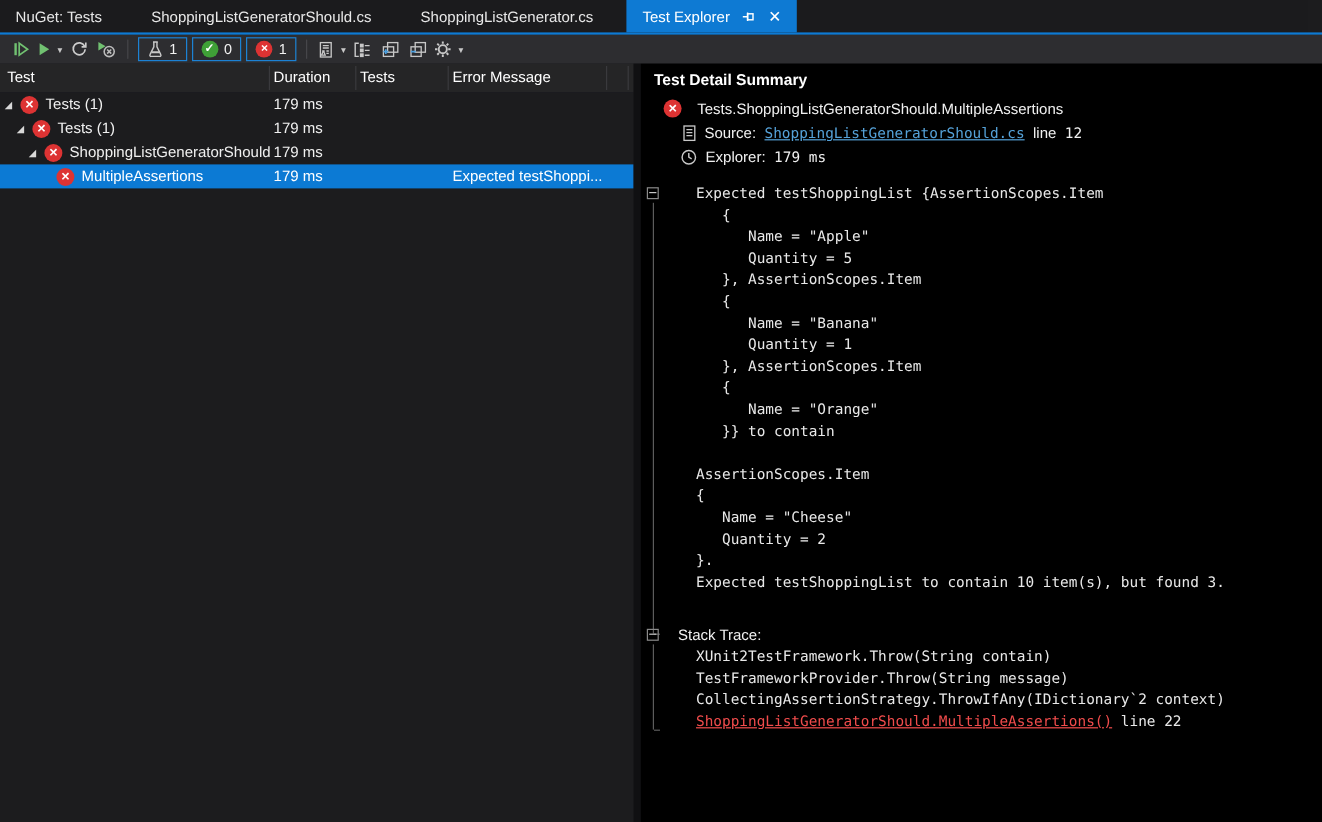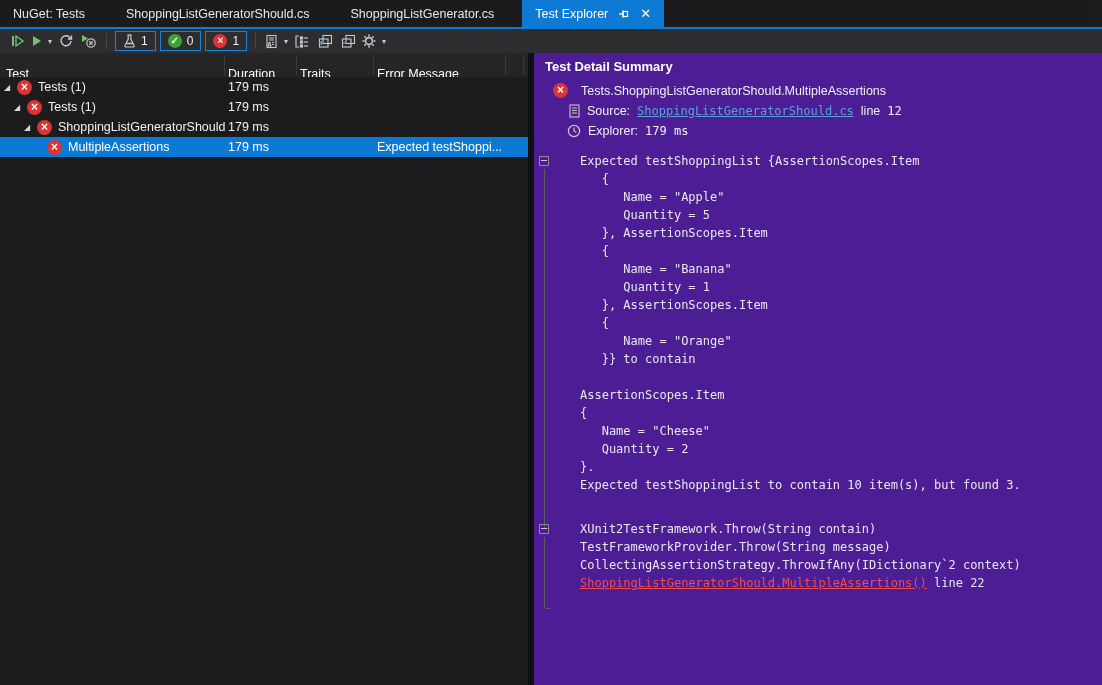--- a/index.html
+++ b/index.html
@@ -23,37 +23,37 @@
   .tbtn { height:22px; min-width:23px; padding:0 2px; display:flex; align-items:center; justify-content:center; gap:3px; }
   .toggle { border:1px solid #1c82d4; height:20px; padding:0 7px; margin:0 2px; display:flex; align-items:center; gap:5px; font-size:12px; color:#f2f2f2; }
   .sep { width:1px; height:16px; background:#46464a; margin:0 6px; }
   .caret { color:#c8c8c8; font-size:8px; margin-left:2px; }
   .badge-circle { width:14px; height:14px; border-radius:50%; display:flex; align-items:center; justify-content:center; color:#fff; font-weight:bold; font-size:10px; line-height:1; }
   .badge-pass { background:#3fa037; }
   .badge-fail { background:#dd3333; }
 
   
   .grid-header { position:absolute; top:53px; left:0; width:528px; height:24px; background:#252526; color:#fff; }
-  .grid-header .hcell { position:absolute; top:4px; height:24px; display:flex; align-items:flex-end; }
+  .grid-header .hcell { position:absolute; top:4px; height:24px; display:flex; align-items:flex-start; }
   .col-sep { position:absolute; top:2px; height:20px; width:1px; background:#3a3a3d; }
 
   
   .tree { position:absolute; top:77px; left:0; width:528px; bottom:0; background:#1c1c1e; }
   .tree-row { position:relative; height:20px; display:flex; align-items:center; color:#f0f0f0; white-space:nowrap; }
   .tree-row.selected { background:#0c7ad4; color:#fff; }
   .expander { width:13px; flex:0 0 13px; font-size:8px; color:#d8d8d8; }
   .err-icon { width:15px; height:15px; flex:0 0 15px; border-radius:50%; background:#dd3333; color:#fff; display:flex; align-items:center; justify-content:center; font-size:12px; font-weight:bold; line-height:1; margin-right:6px; }
   .err-icon span { margin-top:-1px; }
   .cell-duration { position:absolute; left:228px; }
   .cell-error { position:absolute; left:377px; width:132px; overflow:hidden; }
 
   .divider { position:absolute; top:53px; bottom:0; left:528px; width:6px; background:#101012; }
 
   
-  .detail { position:absolute; top:53px; left:534px; right:0; bottom:0; background:#4c1d95; }
+  .detail { position:absolute; top:53px; left:534px; right:0; bottom:0; background:#000000; }
   .detail-title { margin:6px 0 0 11px; font-weight:bold; font-size:13px; color:#ffffff; }
   .test-name-row { margin:9px 0 0 19px; display:flex; align-items:center; gap:7px; color:#f0f0f0; }
   .meta-row { margin:6px 0 0 35px; display:flex; align-items:center; gap:7px; color:#f0f0f0; }
   .link-blue { color:#55a2d9; text-decoration:underline; }
   .link-red { color:#f14c4c; text-decoration:underline; }
 
   .detail-section { position:relative; margin-top:14px; padding-left:31px; }
   .section-header { height:18px; line-height:18px; color:#f0f0f0; }
   .section-body { margin-left:15px; margin-top:0; }
   .code-line { font-family:"DejaVu Sans Mono","Liberation Mono",monospace; font-size:12px; height:18px; line-height:18px; white-space:pre; color:#e8e8e8; }
@@ -194,21 +194,21 @@
 </div>
 
 <div class="grid-header">
   <div class="hcell" style="left:6px">
       <span>Test</span>
     </div>
   <div class="hcell" style="left:228px">
       <span>Duration</span>
     </div>
   <div class="hcell" style="left:300px">
-      <span>Traits</span>
+      <span>Tests</span>
     </div>
   <div class="hcell" style="left:377px">
       <span>Error Message</span>
     </div>
   <div class="col-sep" style="left:224px"></div>
   <div class="col-sep" style="left:296px"></div>
   <div class="col-sep" style="left:373px"></div>
   <div class="col-sep" style="left:505px"></div>
   <div class="col-sep" style="left:523px"></div>
 </div>
@@ -313,20 +313,21 @@
         <div class="code-line">   Quantity = 2</div>
         <div class="code-line">}.</div>
         <div class="code-line">Expected testShoppingList to contain 10 item(s), but found 3.</div>
       </div>
   </div>
 
   <div class="detail-section" style="margin-top:26px">
     <div class="gutter-box"></div>
     <div class="gutter-line" id="stack-gutter-line" style="height: 71px;"></div>
     <div class="gutter-tick" id="stack-gutter-tick" style="top: 88px;"></div>
+    <div class="section-header">Stack Trace:</div>
     <div class="section-body" id="stack-lines">
         <div class="code-line">XUnit2TestFramework.Throw(String contain)</div>
         <div class="code-line">TestFrameworkProvider.Throw(String message)</div>
         <div class="code-line">CollectingAssertionStrategy.ThrowIfAny(IDictionary`2 context)</div>
         <div class="code-line"><span class="link-red">ShoppingListGeneratorShould.MultipleAssertions()</span><span> line 22</span></div>
       </div>
   </div>
 </div>
 
 </body></html>

